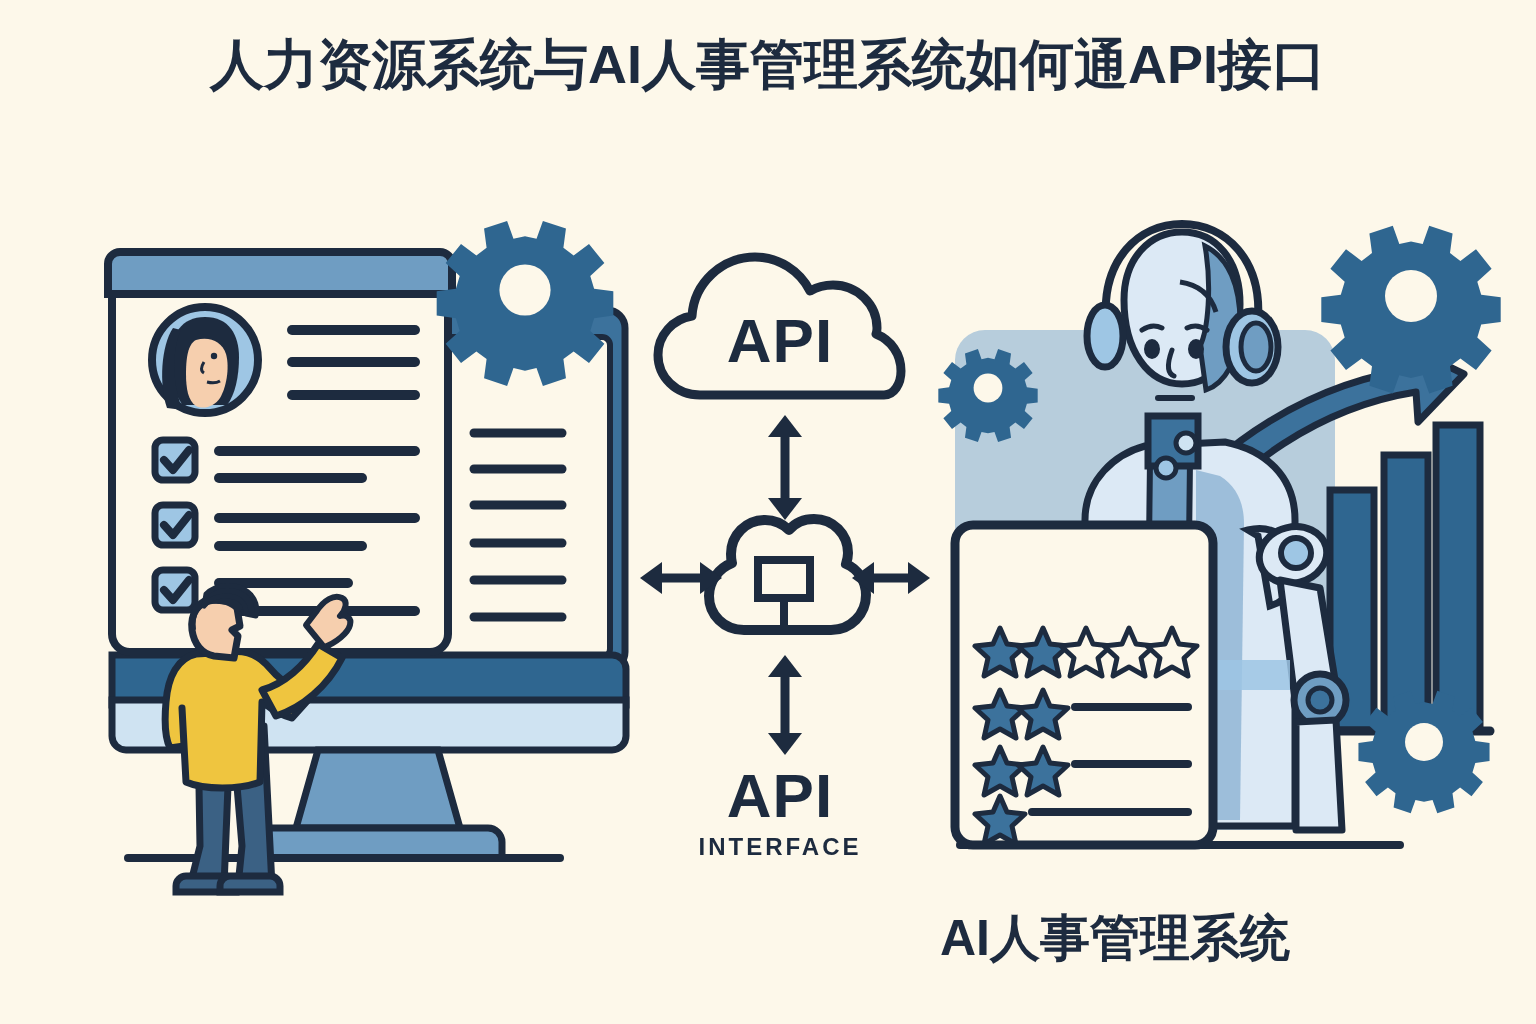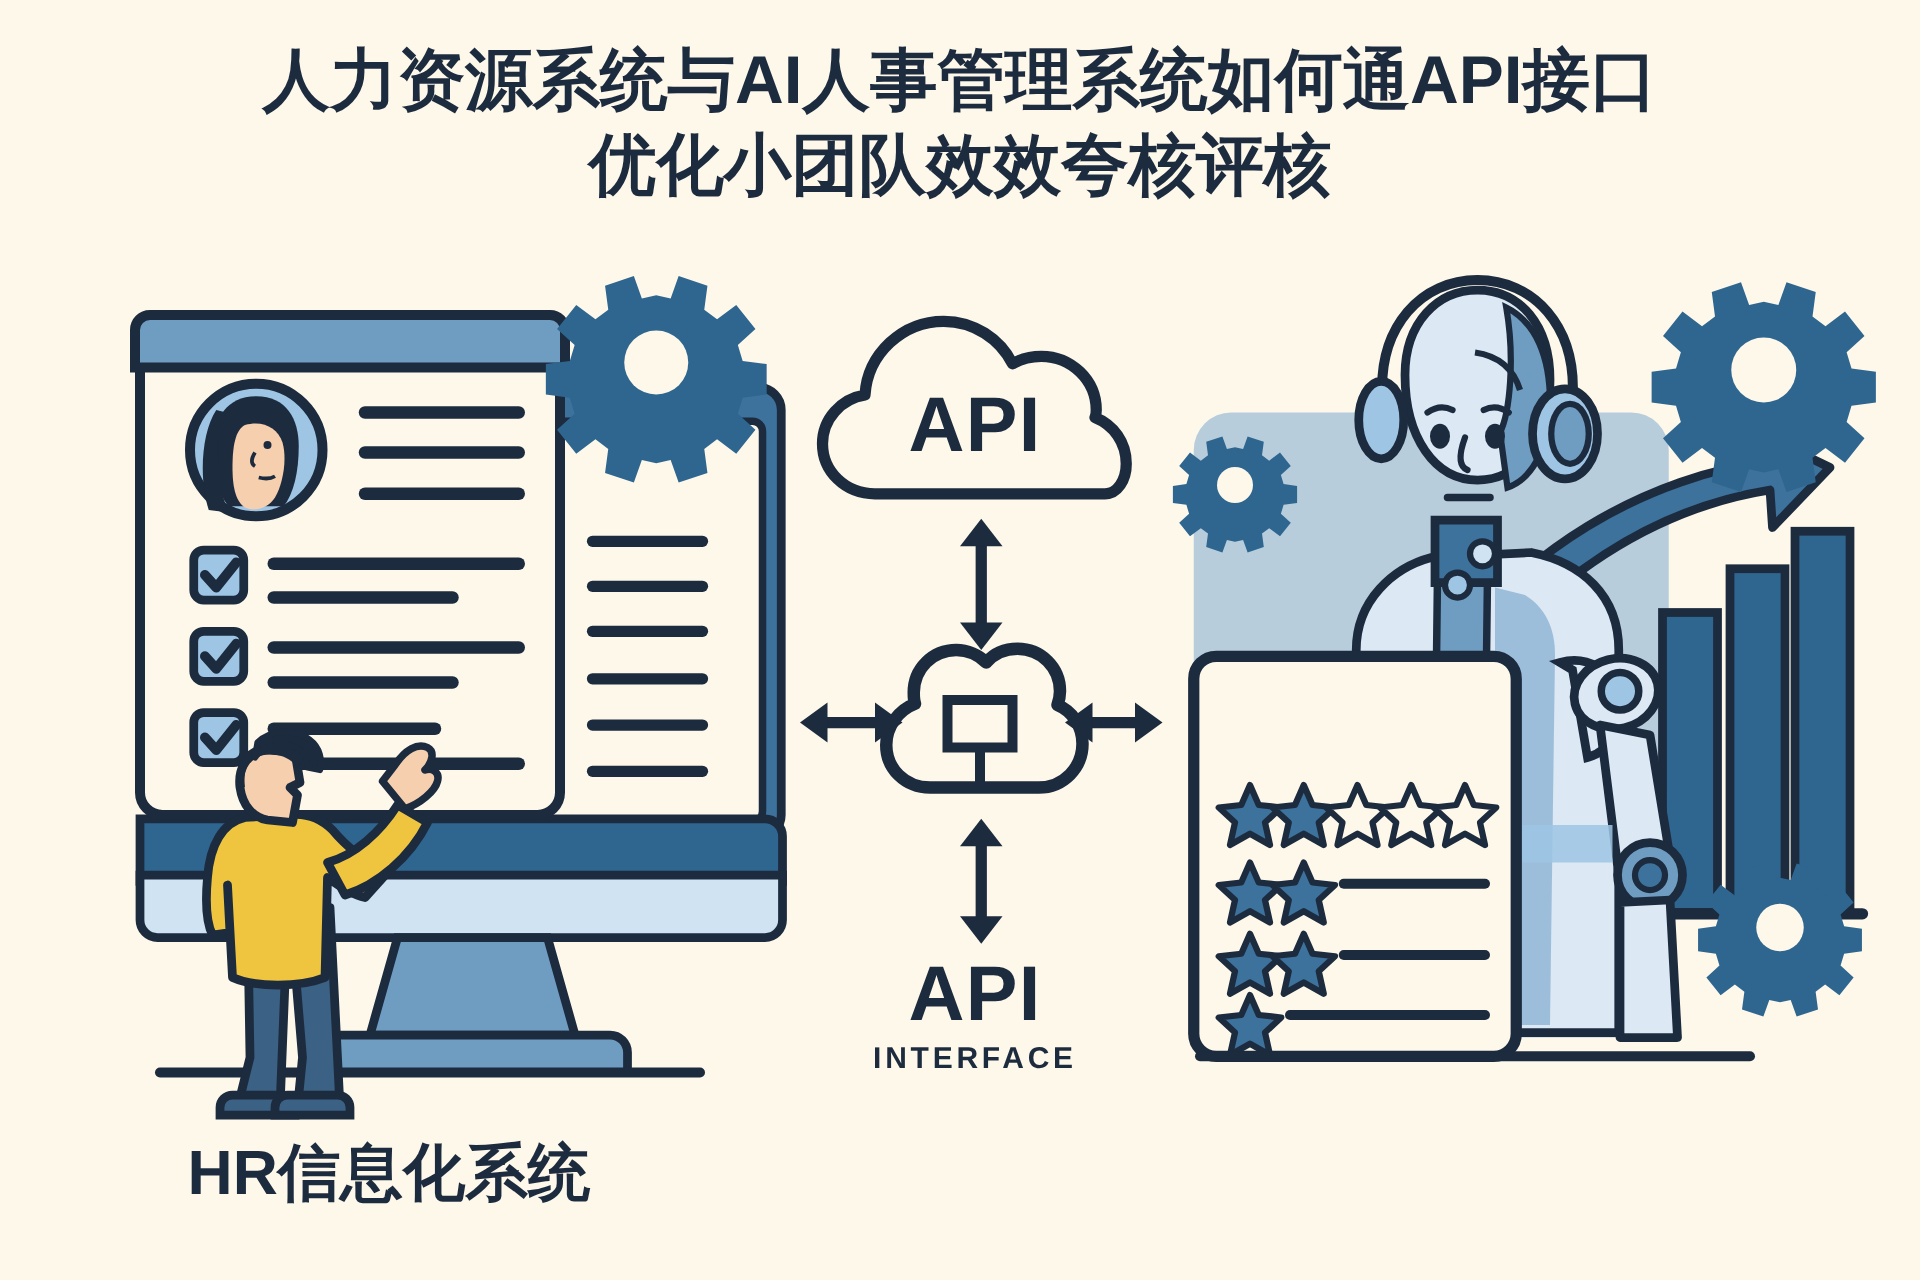--- a/index.html
+++ b/index.html
@@ -51,21 +51,20 @@
 
   svg.layer{position:absolute;left:0;top:0;width:1536px;height:1024px;}
 </style>
 </head>
 <body>
 
 <div id="stage">
 
   <div class="title">
     <span class="line">人力资源系统与AI人事管理系统如何通API接口</span>
-    <span class="line">优化小团队效效夸核评核</span>
   </div>
 
   <svg class="layer" viewBox="0 0 1536 1024">
     <defs>
       <clipPath id="clipPanelBack">
         <rect x="128" y="318" width="490" height="330" rx="16"></rect>
       </clipPath>
     </defs>
 
     <g>
@@ -291,15 +290,15 @@
     </g>
 
     <line x1="960" y1="845" x2="1400" y2="845" stroke="#1d2b3f" stroke-width="8" stroke-linecap="round"></line>
   </svg>
 
   <div class="api-cloud-text">API</div>
   <div id="api-big-label">API</div>
   <div id="api-sub-label">INTERFACE</div>
 
 
-  <div class="caption" id="caption-left">HR信息化系统</div>
+  <div class="caption" id="caption-right">AI人事管理系统</div>
 
 </div>
 
 </body></html>

